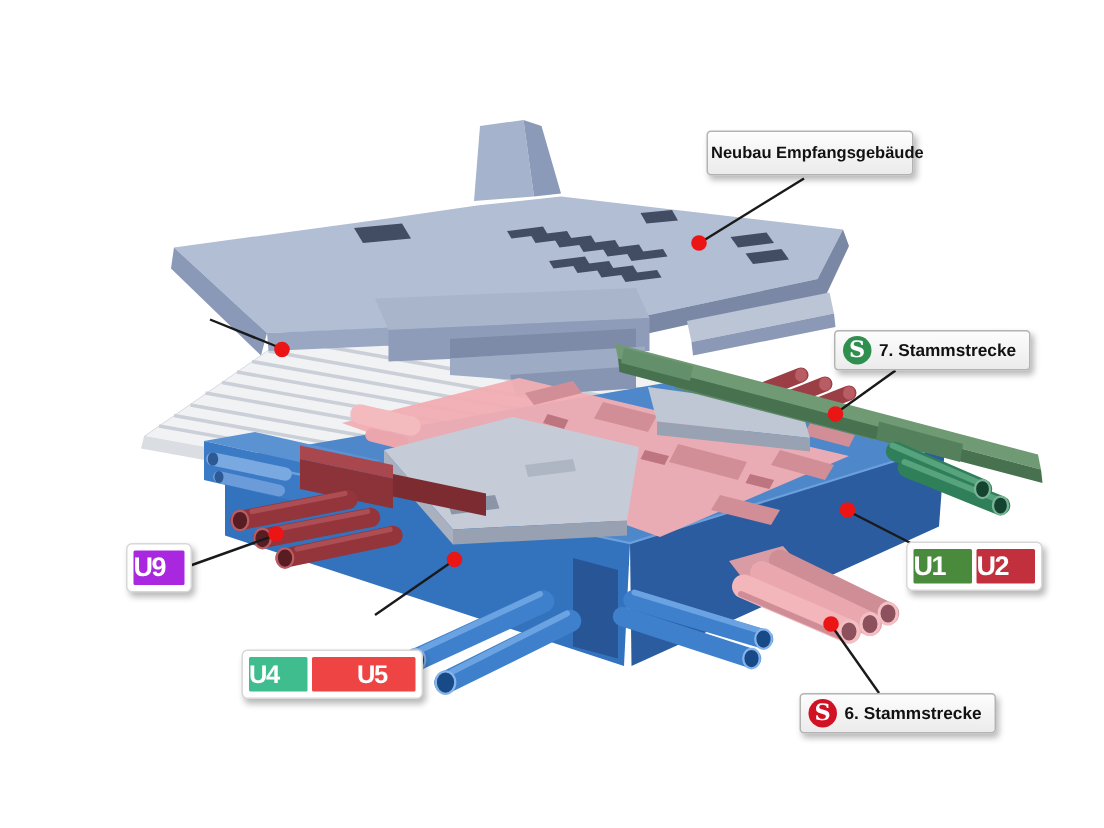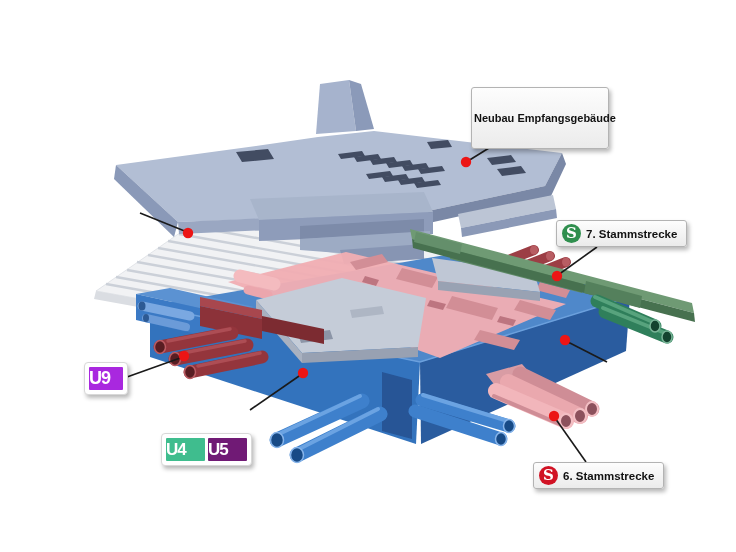--- a/index.html
+++ b/index.html
@@ -10,21 +10,21 @@
   .stage svg{position:absolute;left:0;top:0;}
   .callout{
     position:absolute;
     background:linear-gradient(#fdfdfd,#ebebeb);
     border:1px solid #b3b3b3;
     border-radius:3px;
     box-shadow:2px 3px 4px rgba(0,0,0,.28);
     color:#111;font-weight:bold;text-align:center;
     white-space:nowrap;z-index:5;
   }
-  .callout-building{left:471px;top:87px;width:132px;padding:24px 2px;font-size:11px;}
+  .callout-building{left:471px;top:87px;width:132px;padding:8px 2px;font-size:11px;}
   .callout-regional{left:38px;top:184px;width:116px;padding:3px 0;font-size:9.5px;line-height:1.32;}
   .callout-s{display:flex;align-items:center;gap:5px;padding:3px 9px 3px 5px;font-size:11.5px;}
   .callout-s1{left:556px;top:220px;}
   .callout-s2{left:533px;top:462px;}
   .s-logo{
     display:inline-block;width:19px;height:19px;border-radius:50%;
     color:#fff;font-size:15px;font-weight:bold;line-height:19px;text-align:center;
     font-family:"DejaVu Serif","Liberation Serif",serif;
   }
   .s-logo.green{background:#2f8f4e;}
@@ -41,21 +41,21 @@
   }
   .badge-u9{left:84px;top:362px;}
   .badge-u9 .cell{width:34px;}
   .badge-u1u2{left:604px;top:361px;}
   .badge-u4u5{left:161px;top:433px;}
   .badge-u4u5 .cell{font-size:17px;}
   .cell.c-u9{background:#a928df;}
   .cell.c-u1{background:#4a8a3c;}
   .cell.c-u2{background:#c2303e;}
   .cell.c-u4{background:#3fbd8e;}
-  .cell.c-u5{background:#701a75;}
+  .cell.c-u5{background:#ef4444;padding-left:30px;}
 </style>
 </head>
 <body>
 
 <div class="stage">
 
 <svg width="736" height="552" viewBox="0 0 736 552">
 
   <g>
     <path d="M96,291 L210,212 L468,258 L350,337 Z" fill="#f1f2f4" stroke="#d3d6dd" stroke-width="0.6"></path>
@@ -261,19 +261,23 @@
 
 <div class="callout callout-s callout-s2">
   <span class="s-logo red">S</span>
   <span>6. Stammstrecke</span>
 </div>
 
 <div class="ubadge badge-u9">
   <span class="cell c-u9">U9</span>
 </div>
 
+<div class="ubadge badge-u1u2">
+  <span class="cell c-u1">U1</span>
+  <span class="cell c-u2">U2</span>
+</div>
 
 <div class="ubadge badge-u4u5">
   <span class="cell c-u4">U4</span>
   <span class="cell c-u5">U5</span>
 </div>
 
 </div>
 
 </body></html>

